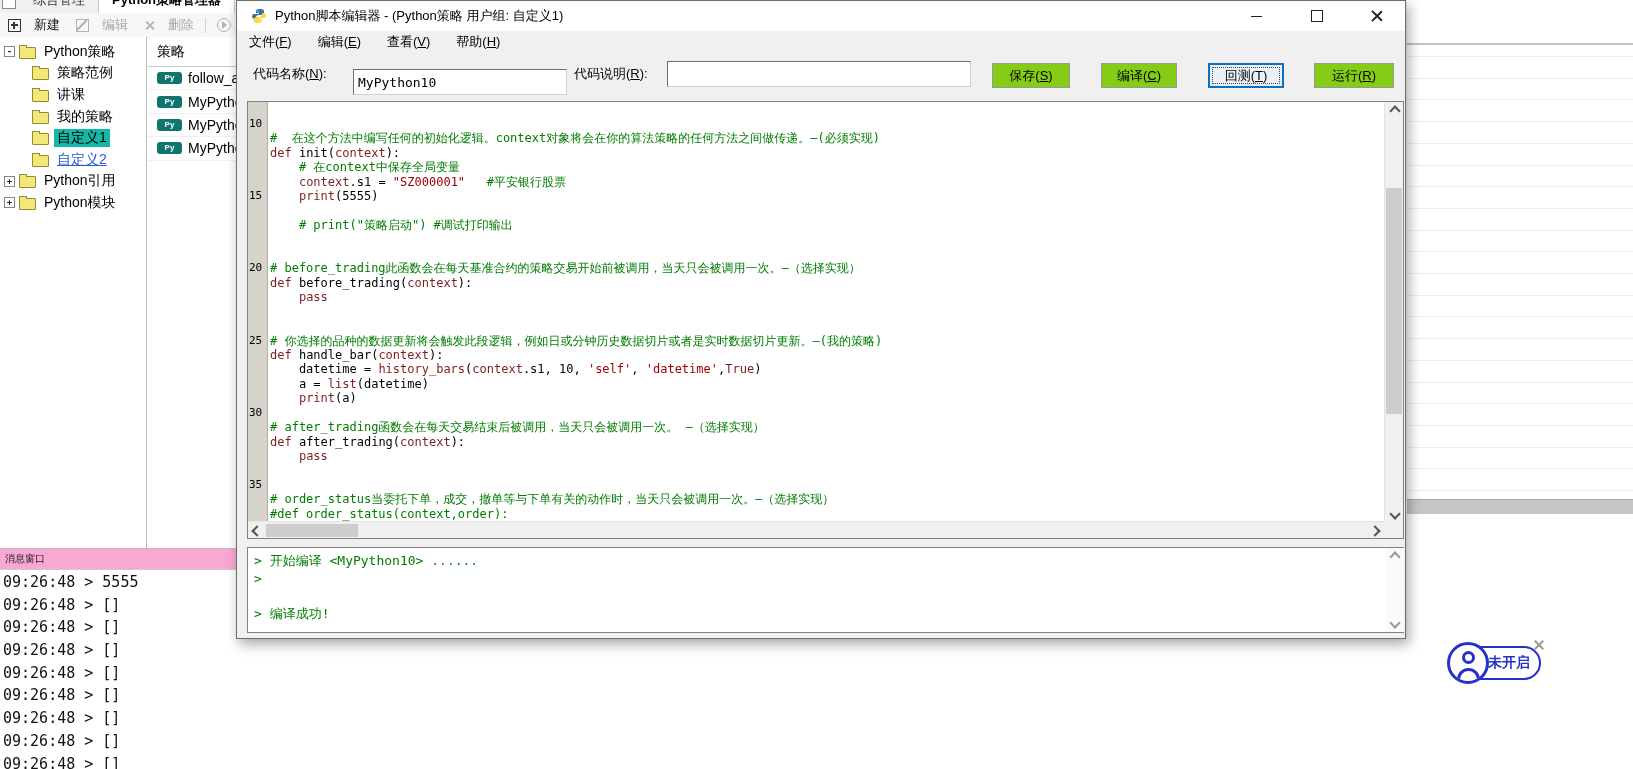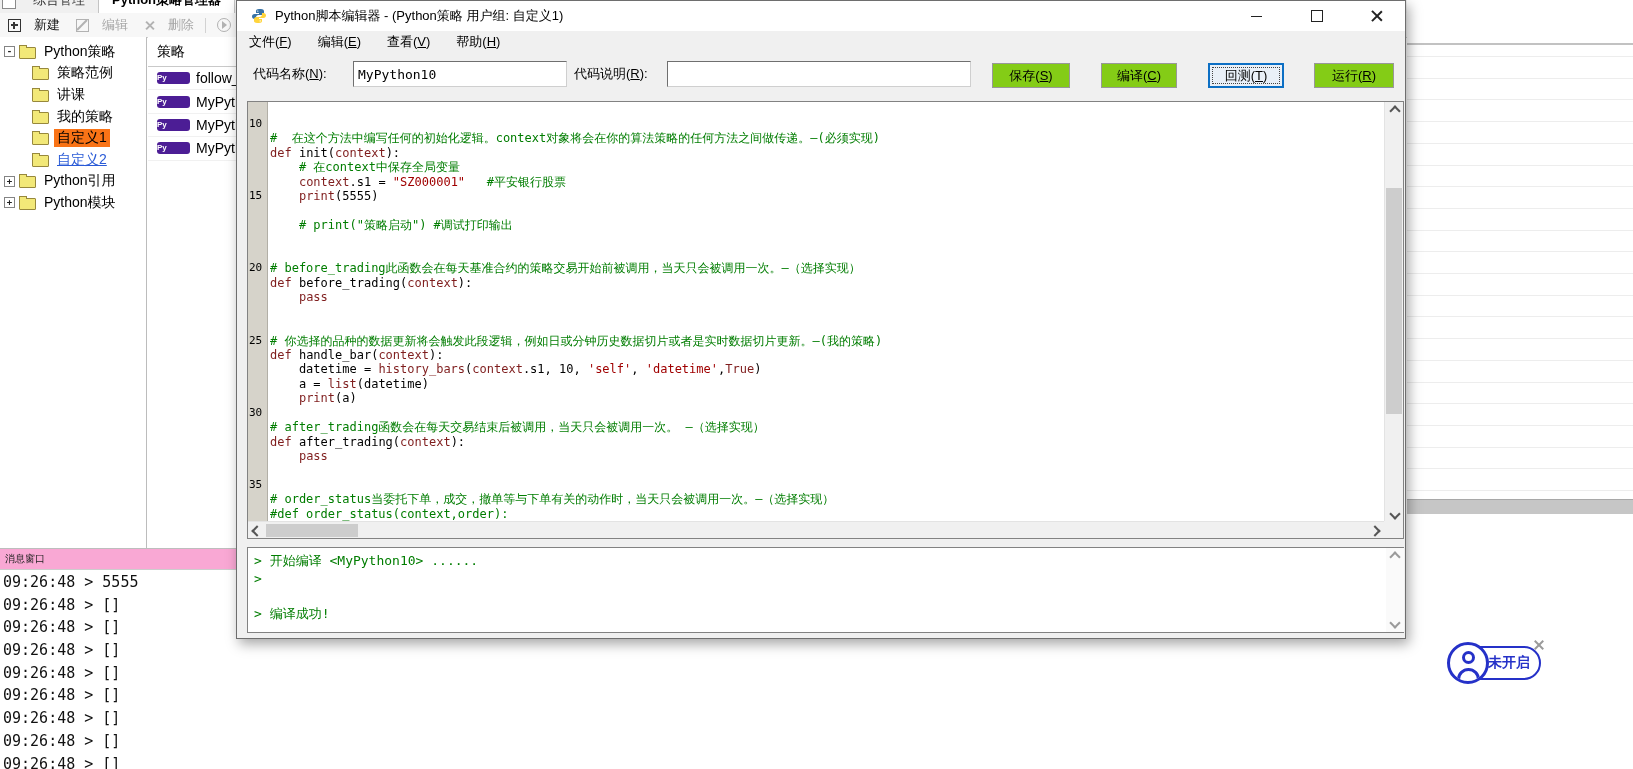--- a/index.html
+++ b/index.html
@@ -37,29 +37,29 @@
         box-sizing:border-box;padding-top:4px;overflow:hidden}
   .tree-row{height:21.6px;display:flex;align-items:center;font-size:14px;white-space:nowrap}
   .expbox{width:9px;height:9px;border:1px solid #848484;background:#fff;color:#222;flex:none;
           font:bold 9px/8px "DejaVu Sans Mono",monospace;text-align:center;margin-right:4px}
   .exp-spacer{width:13px;flex:none}
   .folder{position:relative;display:inline-block;width:15px;height:10px;background:#f2e878;border:1px solid #97883c;
           border-radius:1px;margin:2px 5px 0 0;flex:none}
   .folder::before{content:"";position:absolute;top:-3px;left:-1px;width:6px;height:2px;background:#f2e878;
           border:1px solid #97883c;border-bottom:none}
   .tree-label{padding:0 3px}
-  .tree-label.selected{background:#f97316}
+  .tree-label.selected{background:#14b8a6}
   .tree-label.link{color:#2a5bd7;text-decoration:underline}
 
   
   #listpanel{left:148px;top:37px;width:260px;height:511px;background:#fff}
   #list-header{height:29px;line-height:29px;padding-left:9px;font-size:14px;border-bottom:1px solid #c9c9c9;color:#000}
   .list-row{height:22.4px;display:flex;align-items:center;gap:6px;padding-left:9px;font-size:14px;border-bottom:1px solid #f1f1f1;white-space:nowrap}
-  .pyicon{width:33px;height:12px;background:#4c1d95;border-radius:3px;color:#fff;flex:none;
-          font:bold 8px/12px "Liberation Sans",sans-serif;text-align:left}
+  .pyicon{width:25px;height:12px;background:#0f766e;border-radius:3px;color:#fff;flex:none;
+          font:bold 8px/12px "Liberation Sans",sans-serif;text-align:center}
 
   
   #msgbar{left:0;top:548px;width:237px;height:20px;background:#f9a8d4;border-top:1px solid #bdbdbd;border-bottom:1px solid #cdcdcd;
           box-sizing:content-box;font-size:10px;line-height:20px;padding-left:5px;color:#222}
   #msgrows{left:0;top:571px;width:237px;height:198px;overflow:hidden;
            font-family:"DejaVu Sans Mono",monospace;font-size:15px;color:#111}
   .msg-row{height:22.7px;line-height:22.7px;padding-left:3px;white-space:nowrap}
 
   
   #rightbg{left:1407px;top:0;width:226px;height:769px;background:#fff;overflow:hidden}
@@ -304,21 +304,21 @@
     </div>
 
   <div id="dlg-menubar">
       <span class="menu-item">文件(<u>F</u>)</span>
       <span class="menu-item">编辑(<u>E</u>)</span>
       <span class="menu-item">查看(<u>V</u>)</span>
       <span class="menu-item">帮助(<u>H</u>)</span>
     </div>
 
   <div class="dlg-label" style="left:16px;top:60px">代码名称(<u>N</u>):</div>
-  <input class="dlg-input" style="left: 116px; top: 60px; width: 214px;" value="MyPython10">
+  <input class="dlg-input" style="left: 116px; top: 68px; width: 214px;" value="MyPython10">
   <div class="dlg-label" style="left:337px;top:60px">代码说明(<u>R</u>):</div>
   <input class="dlg-input" style="left: 430px; top: 60px; width: 304px;" value="">
   <div id="dlg-buttons">
       <button class="dlg-btn" style="left: 755px; top: 62px; width: 78px;">保存(<u>S</u>)</button>
       <button class="dlg-btn" style="left: 864px; top: 62px; width: 76px;">编译(<u>C</u>)</button>
       <button class="dlg-btn focused" style="left: 971px; top: 62px; width: 76px;">回测(<u>T</u>)</button>
       <button class="dlg-btn" style="left: 1077px; top: 62px; width: 80px;">运行(<u>R</u>)</button>
     </div>
 
   <div id="editor">

